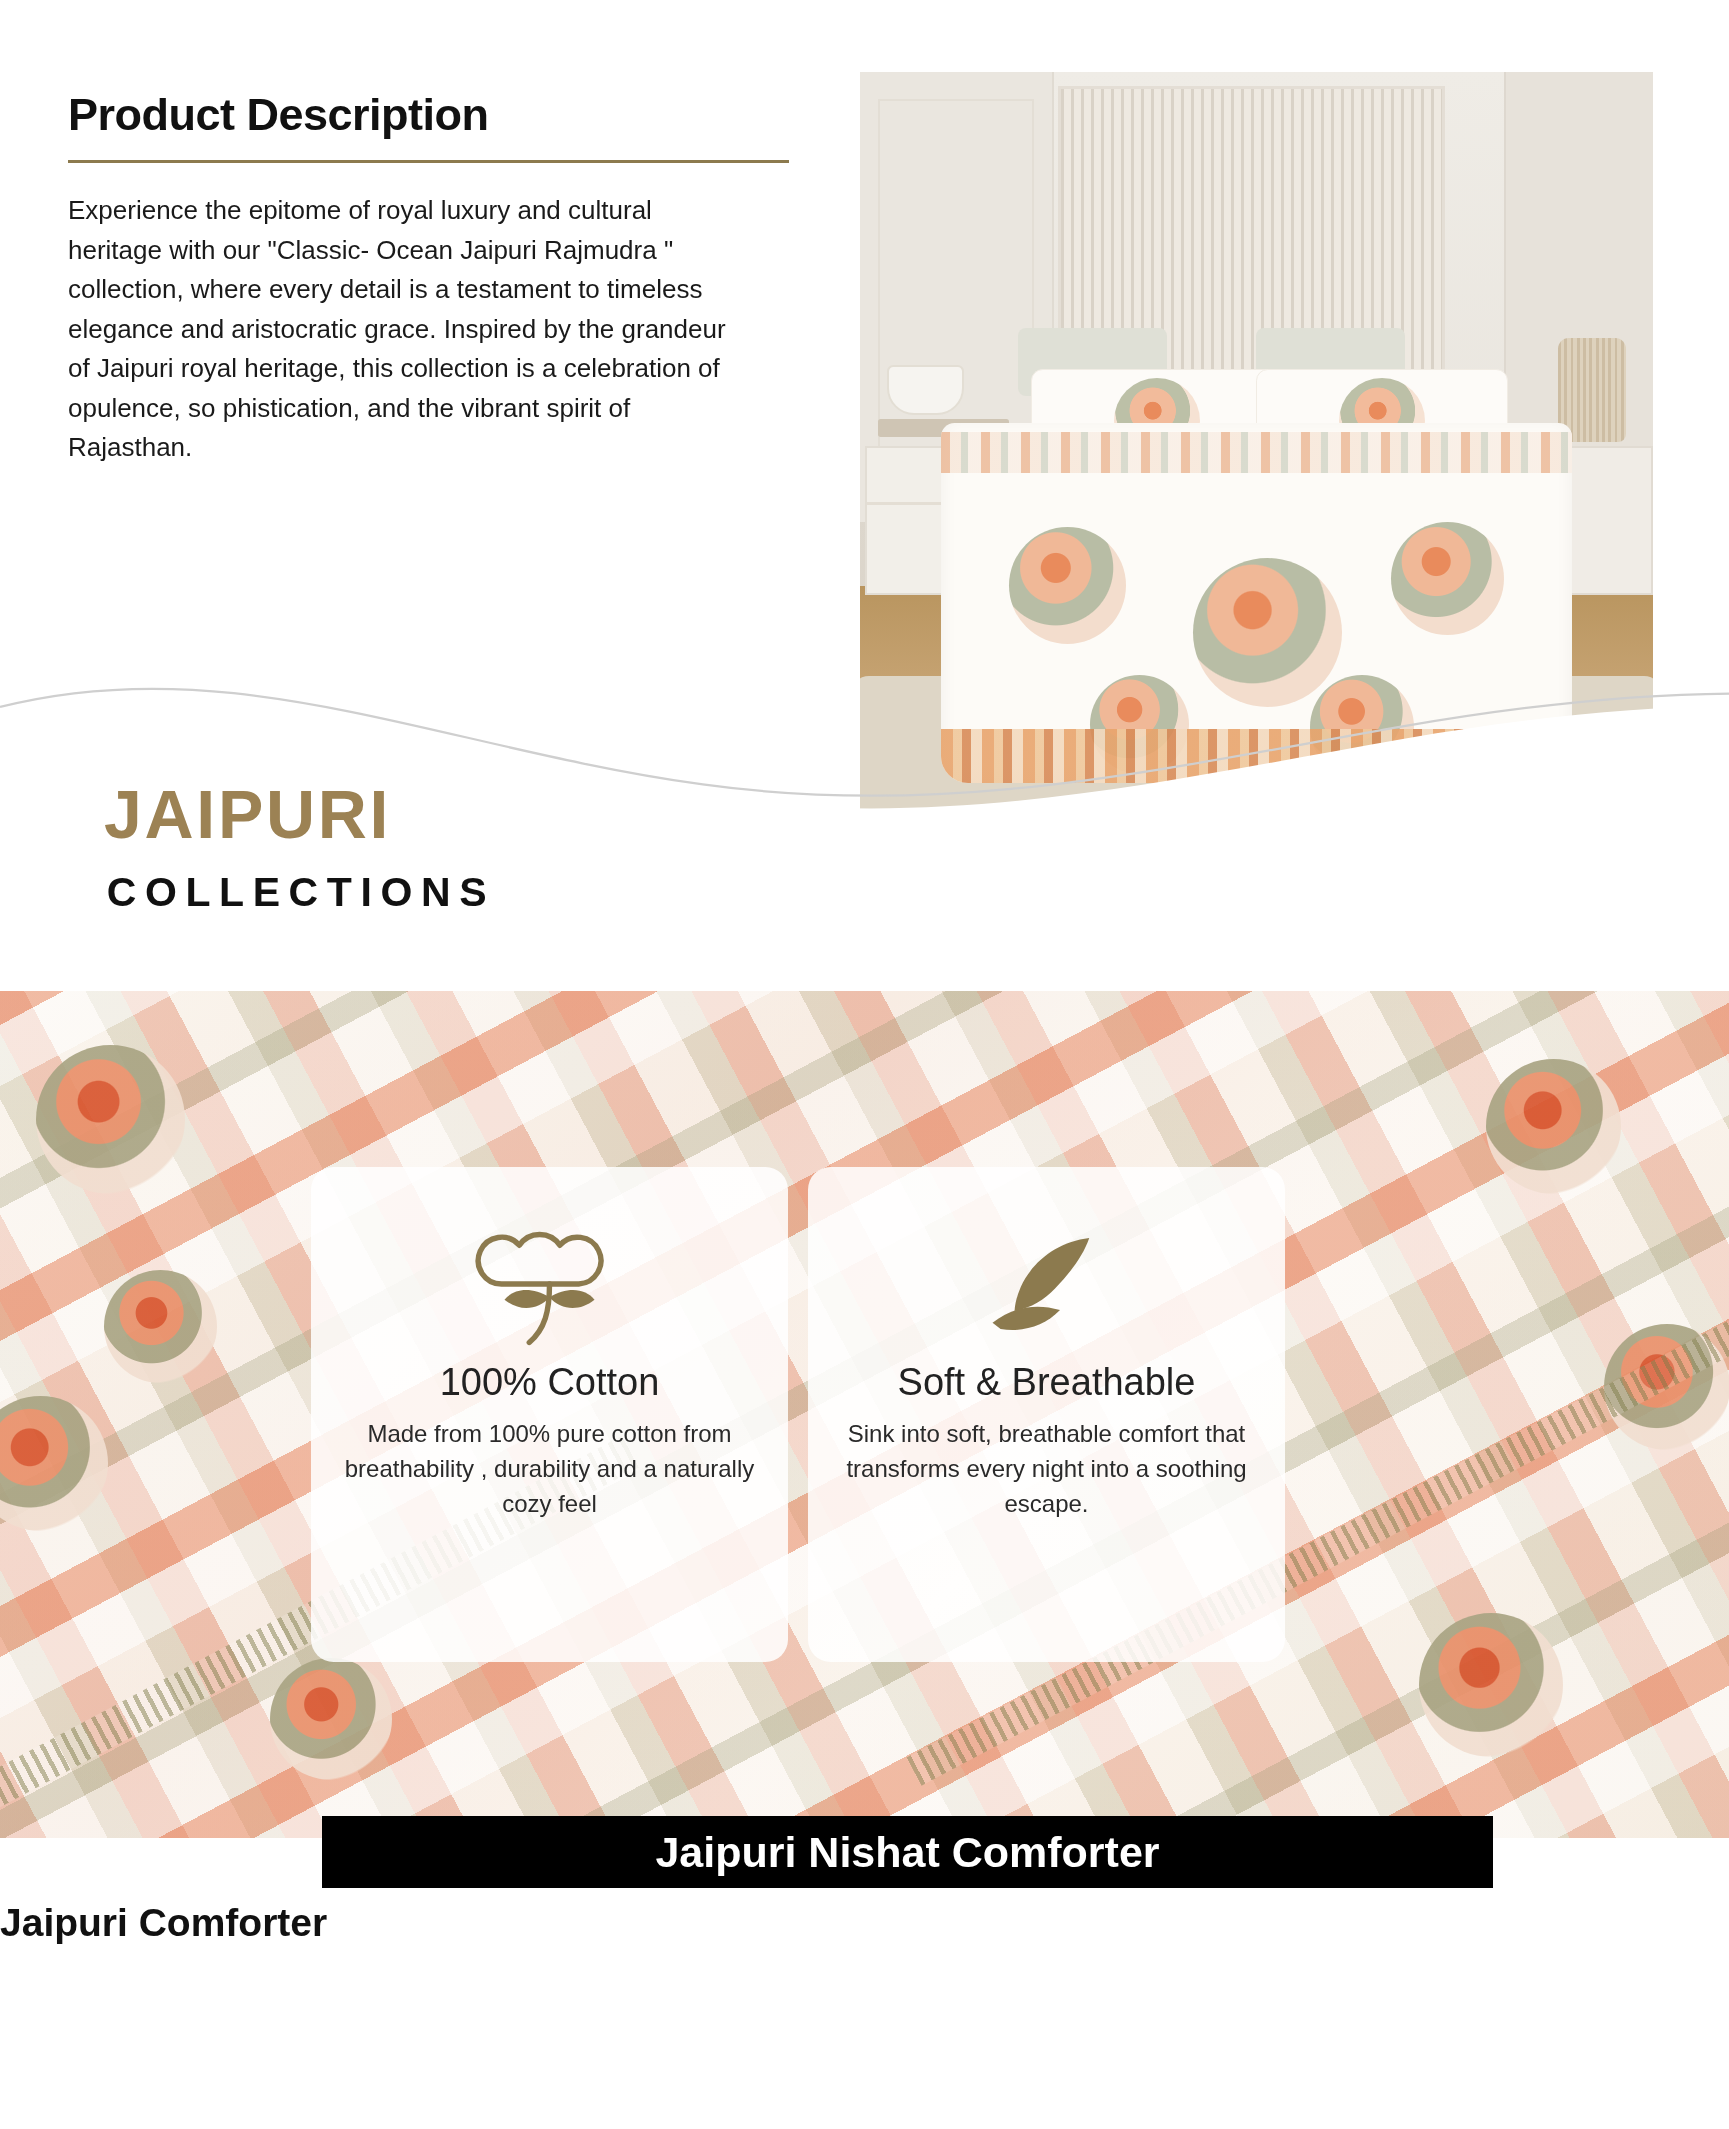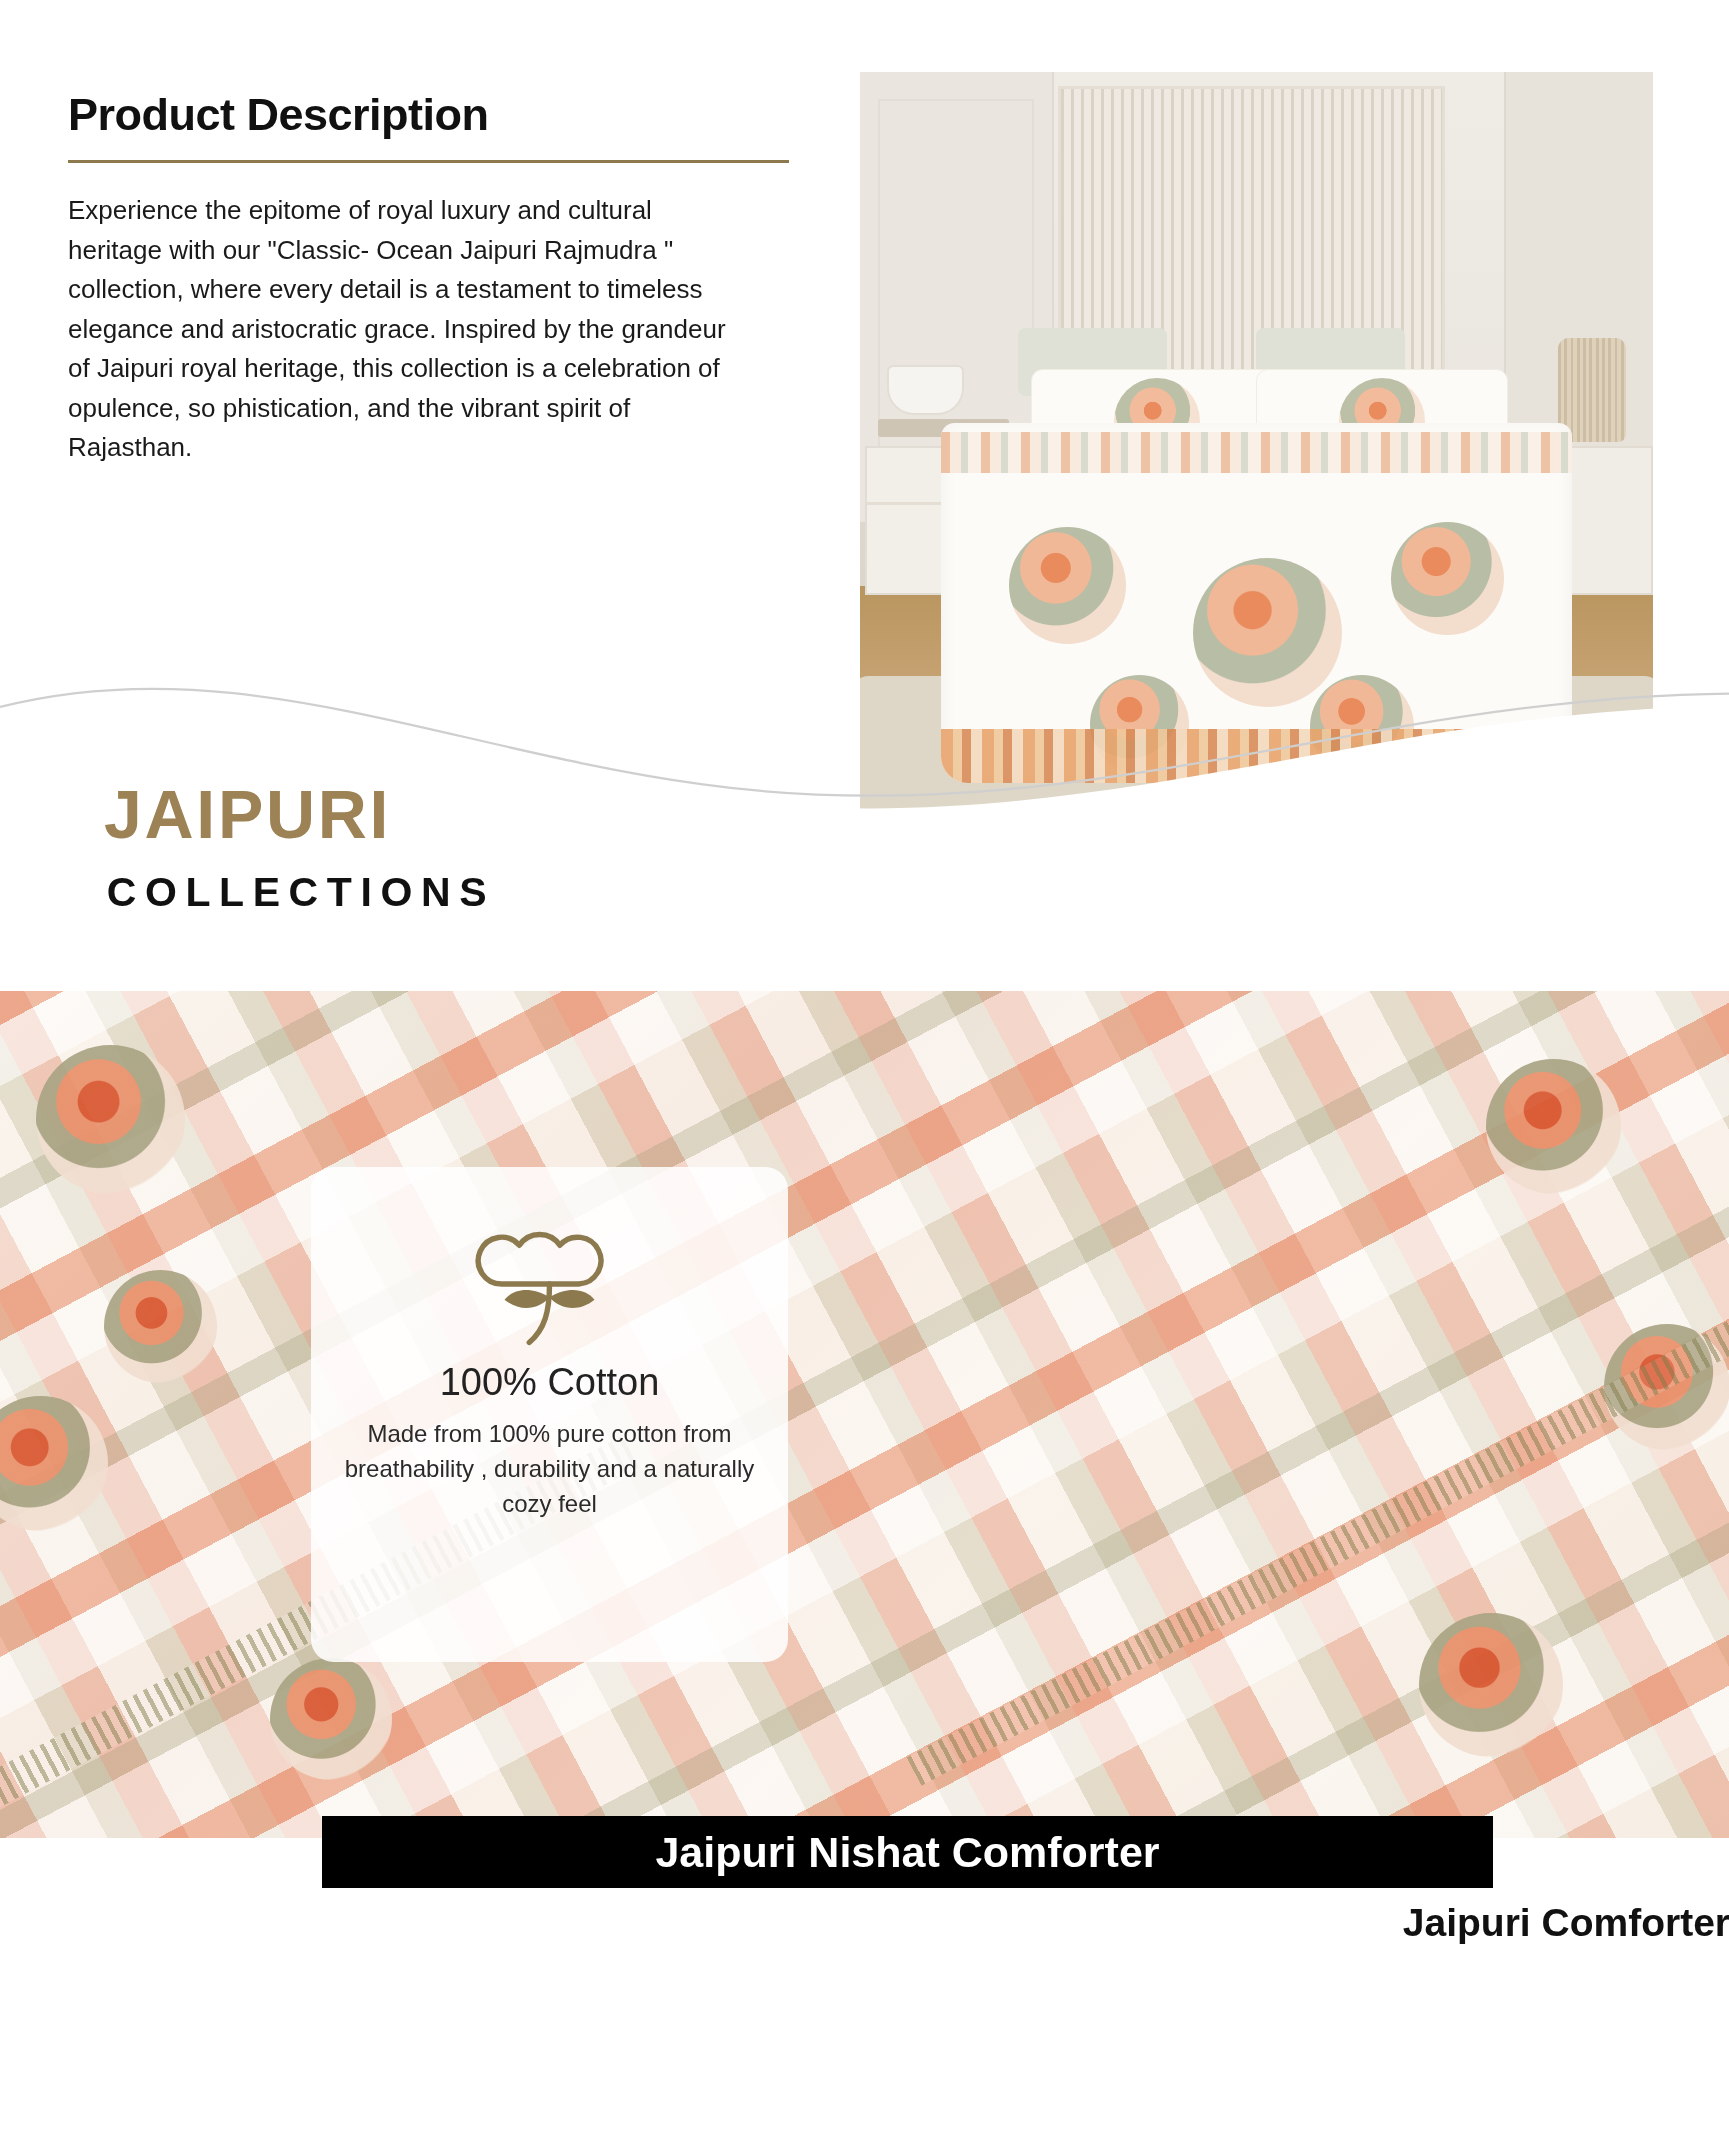--- a/index.html
+++ b/index.html
@@ -263,21 +263,21 @@
     background:#000000;
     display:flex; align-items:center; justify-content:center;margin-top:14px;
   }
   .title-bar span {
     color:#ffffff;
     font-size: 43px;
     font-weight:bold;
   }
   .product-name {
     position:absolute; left:0; top:1901px; width:1730px;
-    text-align:right;
+    text-align:left;
     font-size: 39px;
     font-weight:bold;
     color:#111111;
   }
   .dims {
     position:absolute; left:0; top:1968px; width:1730px;
     text-align:center;
     font-size: 29px;
     color:#333333;
   }
@@ -365,20 +365,31 @@
             <path d="M60 120 a52 52 0 1 1 38 -86 a54 54 0 0 1 90 0 a52 52 0 1 1 42 86 z" stroke-linejoin="round"></path>
             <path d="M165 120 c0 60 -10 100 -45 130" stroke-linecap="round"></path>
             <path d="M165 150 c-40 -25 -80 -20 -100 5 c35 28 75 22 100 -5 z" fill="#8c7a4e" stroke="none"></path>
             <path d="M165 150 c40 -25 80 -20 100 5 c-35 28 -75 22 -100 -5 z" fill="#8c7a4e" stroke="none"></path>
           </svg>
         </div>
         <div class="card-title">100% Cotton</div>
         <div class="card-text">Made from 100% pure cotton from breathability , durability and a naturally cozy feel</div>
       </div>
 
+      <div class="card">
+        <div class="card-icon">
+          <svg width="135" height="117" viewBox="0 0 300 260" fill="#8c7a4e">
+            <path d="M245 18 c-70 8 -126 52 -152 108 c-8 18 -13 36 -14 54 c34 -6 66 -24 90 -50 c36 -38 62 -72 76 -112 z"></path>
+            <path d="M30 206 c44 -34 96 -44 150 -28 c-34 36 -84 50 -132 42 z"></path>
+            <path d="M18 230 h180 v14 h-180 z" opacity="0.0"></path>
+          </svg>
+        </div>
+        <div class="card-title">Soft &amp; Breathable</div>
+        <div class="card-text">Sink into soft, breathable comfort that transforms every night into a soothing escape.</div>
+      </div>
 
     </div>
   </div>
 
   <div class="title-bar">
     <span>Jaipuri Nishat Comforter</span>
   </div>
   <div class="product-name">Jaipuri Comforter</div>
 
 </div>

